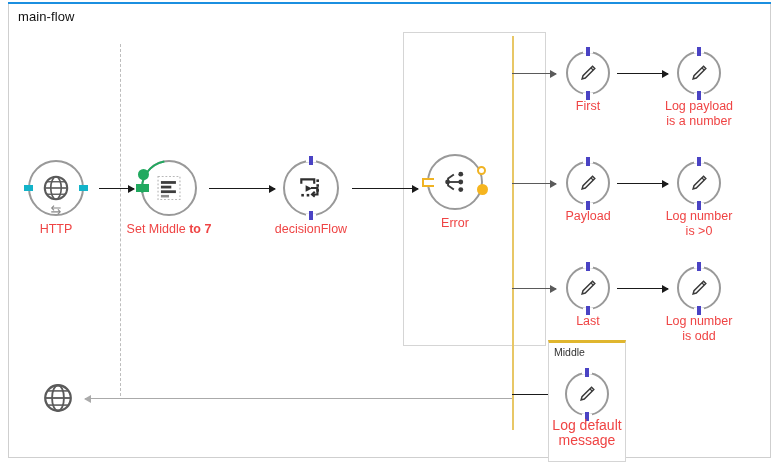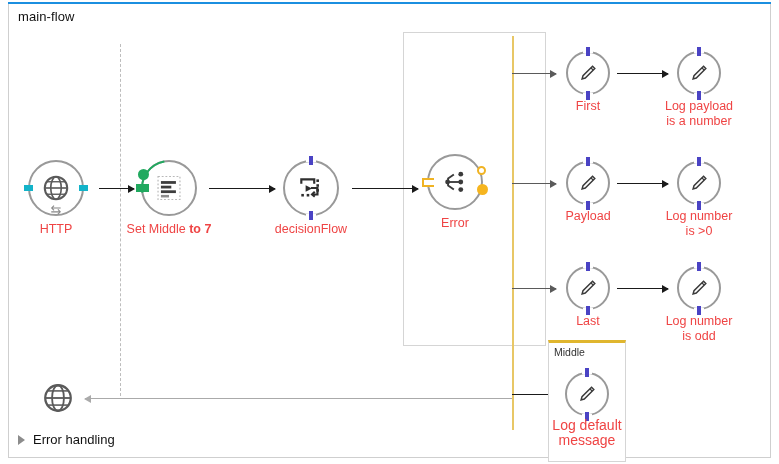--- a/index.html
+++ b/index.html
@@ -483,18 +483,14 @@
   <div class="return-globe">
     <svg width="34" height="34" viewBox="0 0 24 24">
       <circle cx="12" cy="12" r="9" fill="none" stroke="#5a5a5a" stroke-width="1.6"></circle>
       <ellipse cx="12" cy="12" rx="4.2" ry="9" fill="none" stroke="#5a5a5a" stroke-width="1.3"></ellipse>
       <line x1="3" y1="12" x2="21" y2="12" stroke="#5a5a5a" stroke-width="1.3"></line>
       <line x1="4.3" y1="7" x2="19.7" y2="7" stroke="#5a5a5a" stroke-width="1.1"></line>
       <line x1="4.3" y1="17" x2="19.7" y2="17" stroke="#5a5a5a" stroke-width="1.1"></line>
     </svg>
   </div>
 
-  <div class="error-row">
-    <div class="disclosure"></div>
-    <div class="error-label">Error handling</div>
-  </div>
 
 </div>
 
 </body></html>

